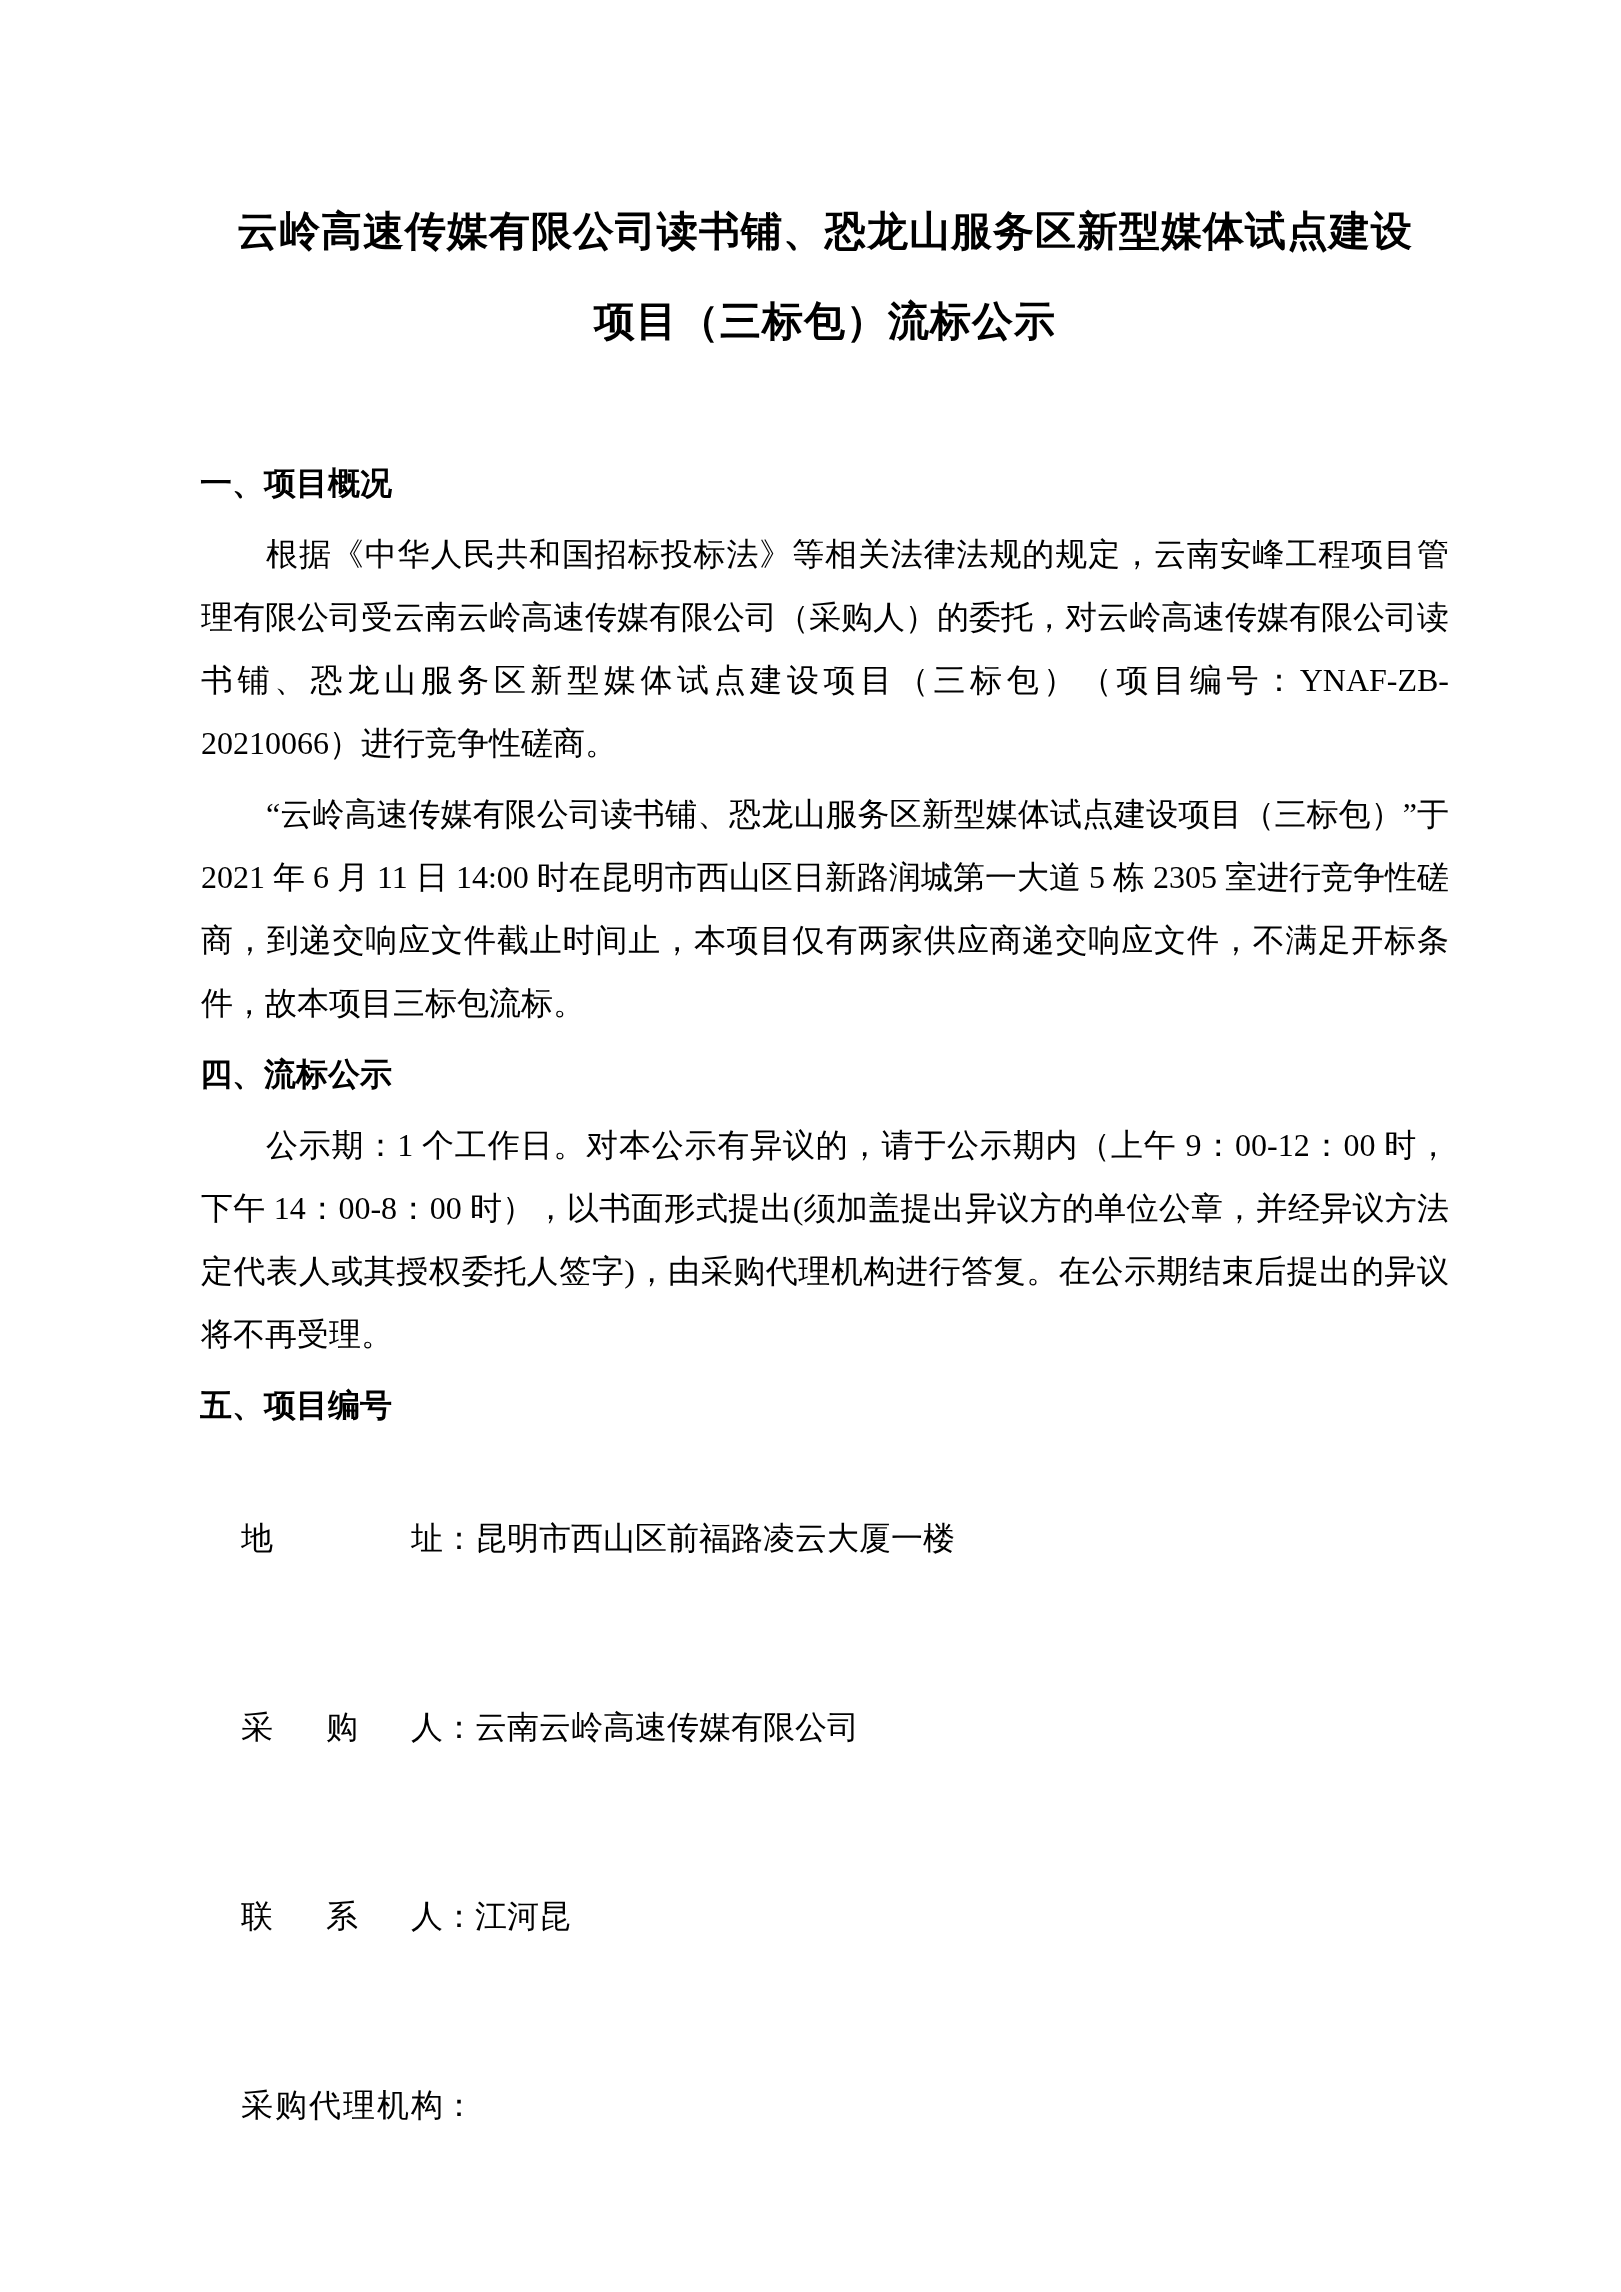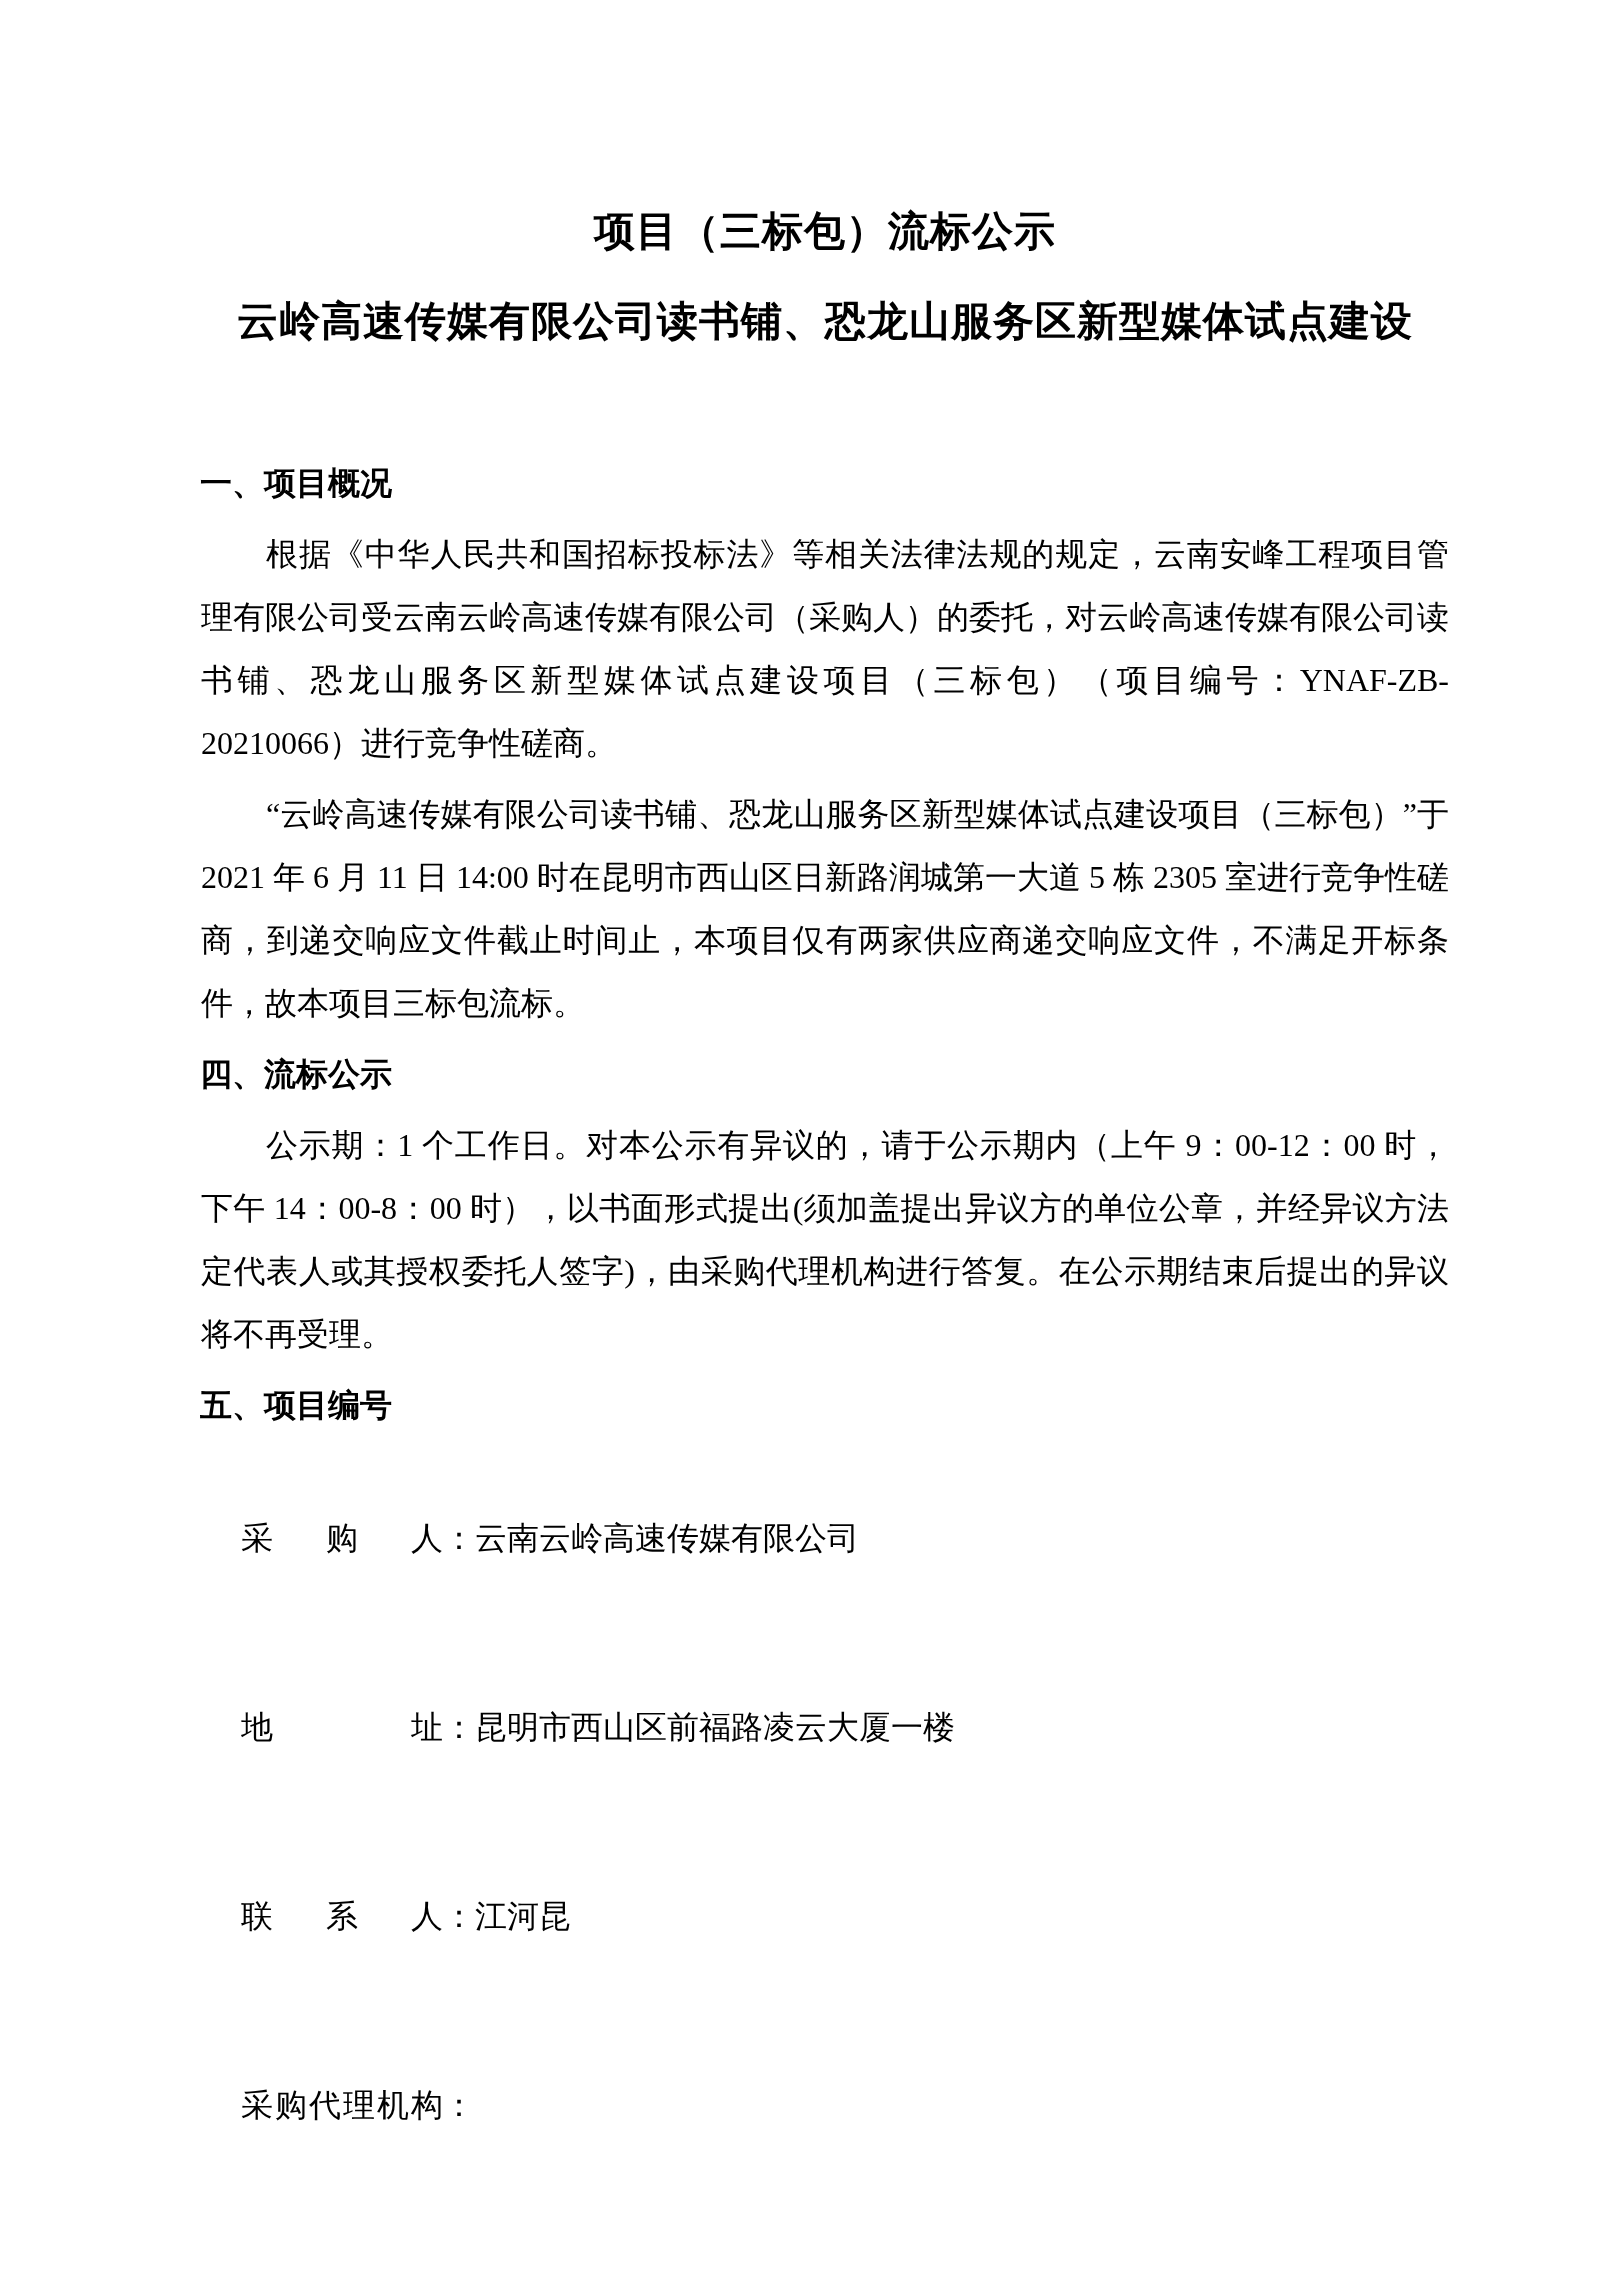--- a/index.html
+++ b/index.html
@@ -52,42 +52,42 @@
   }
   .ct-colon { display: inline-block; }
   .ct-value { white-space: pre-wrap; }
 </style>
 </head>
 <body>
 
 <div class="page">
 
   <h1 class="doc-title">
+    <span class="title-line">云岭高速传媒有限公司读书铺、恐龙山服务区新型媒体试点建设</span>
     <span class="title-line">项目（三标包）流标公示</span>
-    <span class="title-line">云岭高速传媒有限公司读书铺、恐龙山服务区新型媒体试点建设</span>
   </h1>
 
   <h2 class="sec-heading">一、项目概况</h2>
   <p class="para">根据《中华人民共和国招标投标法》等相关法律法规的规定，云南安峰工程项目管理有限公司受云南云岭高速传媒有限公司（采购人）的委托，对云岭高速传媒有限公司读书铺、恐龙山服务区新型媒体试点建设项目（三标包）（项目编号：YNAF-ZB-20210066）进行竞争性磋商。</p>
 
   <p class="para">“云岭高速传媒有限公司读书铺、恐龙山服务区新型媒体试点建设项目（三标包）”于 2021 年 6 月 11 日 14:00 时在昆明市西山区日新路润城第一大道 5 栋 2305 室进行竞争性磋商，到递交响应文件截止时间止，本项目仅有两家供应商递交响应文件，不满足开标条件，故本项目三标包流标。</p>
 
   <h2 class="sec-heading">四、流标公示</h2>
   <p class="para">公示期：1 个工作日。对本公示有异议的，请于公示期内（上午 9：00-12：00 时，下午 14：00-8：00 时），以书面形式提出(须加盖提出异议方的单位公章，并经异议方法定代表人或其授权委托人签字)，由采购代理机构进行答复。在公示期结束后提出的异议将不再受理。</p>
 
   <h2 class="sec-heading">五、项目编号</h2>
 
   <div class="contacts">
 
     <div class="contact-row">
-      <span class="ct-label">采购人</span><span class="ct-colon">：</span><span class="ct-value">云南云岭高速传媒有限公司</span>
+      <span class="ct-label">地址</span><span class="ct-colon">：</span><span class="ct-value">昆明市西山区前福路凌云大厦一楼</span>
     </div>
 
     <div class="contact-row">
-      <span class="ct-label">地址</span><span class="ct-colon">：</span><span class="ct-value">昆明市西山区前福路凌云大厦一楼</span>
+      <span class="ct-label">采购人</span><span class="ct-colon">：</span><span class="ct-value">云南云岭高速传媒有限公司</span>
     </div>
 
     <div class="contact-row">
       <span class="ct-label">联系人</span><span class="ct-colon">：</span><span class="ct-value">江河昆</span>
     </div>
 
 
     <div class="contact-row">
       <span class="ct-label">采购代理机构</span><span class="ct-colon">：</span>
     </div>

